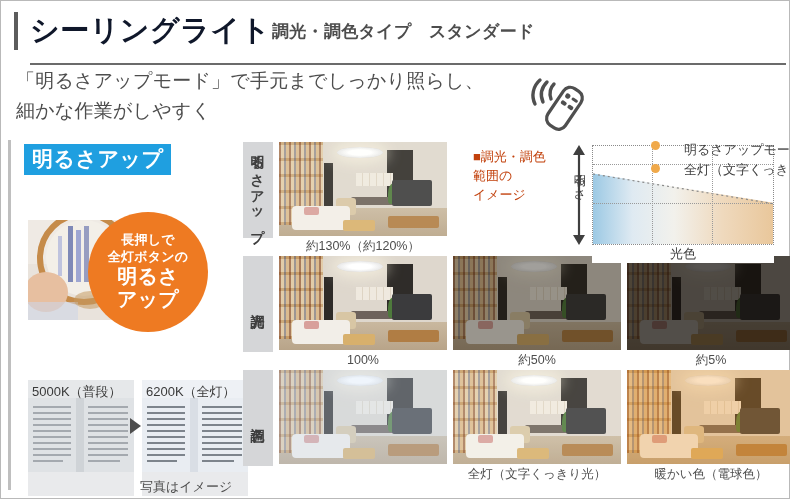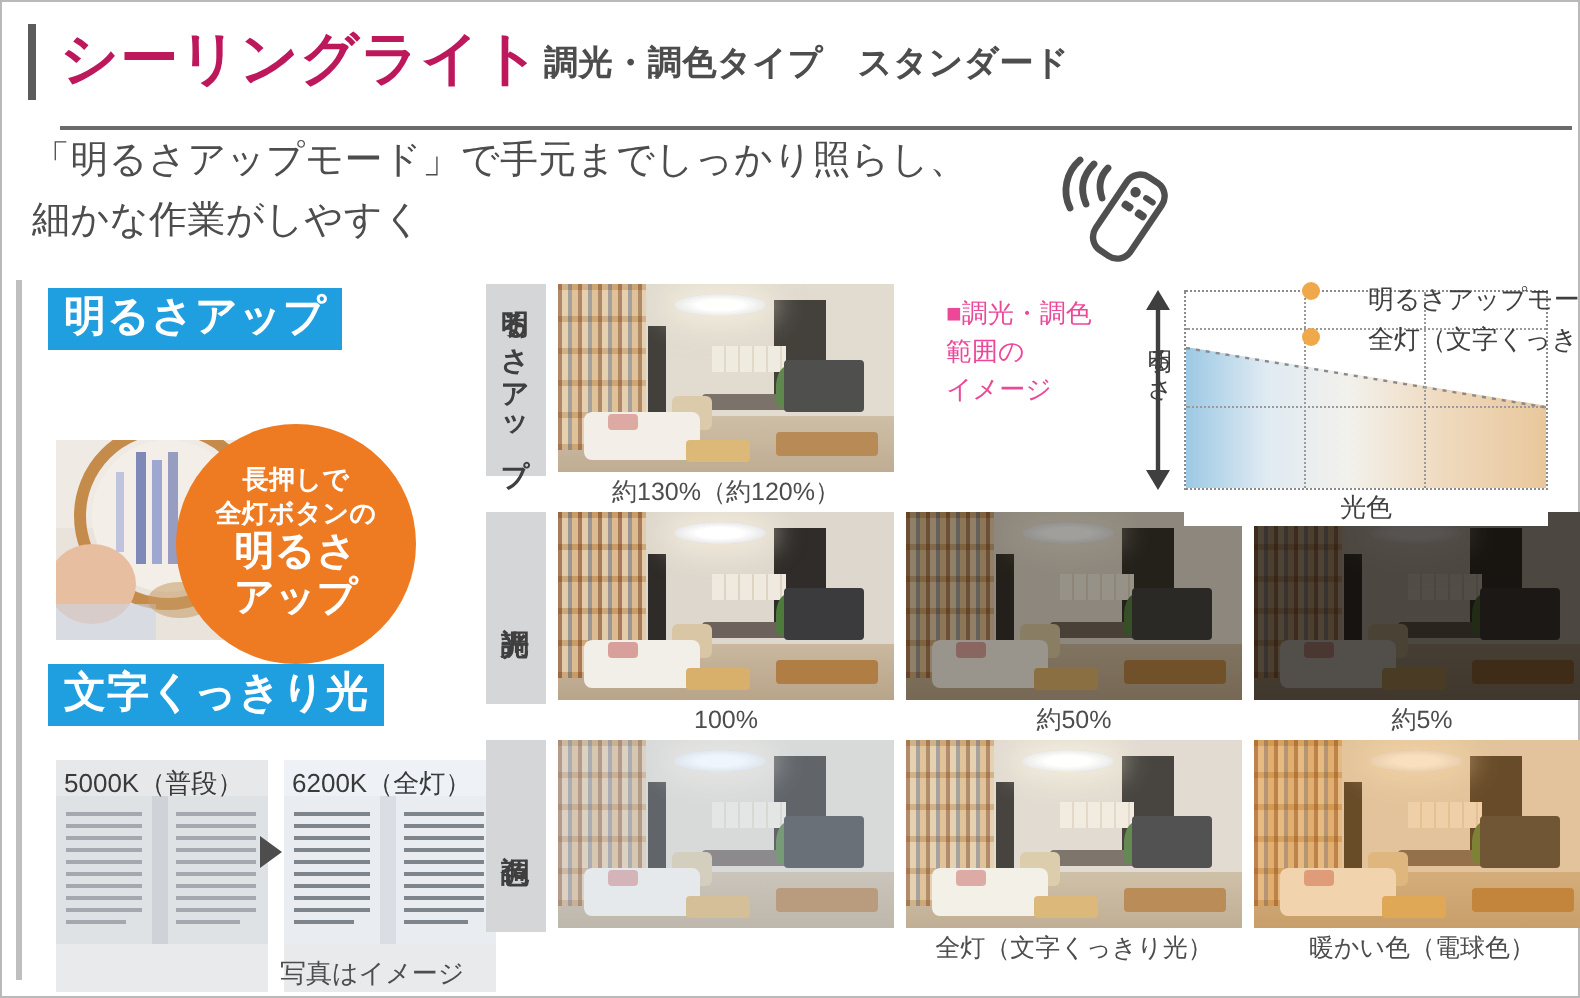--- a/index.html
+++ b/index.html
@@ -11,21 +11,21 @@
     overflow:hidden;
   }
   .page{position:relative;width:790px;height:499px;box-sizing:border-box;}
 
   
   .frame{position:absolute;left:0;top:0;width:790px;height:499px;border:1px solid #b9b9b9;box-sizing:border-box;}
 
   
   .header{position:absolute;left:14px;top:8px;width:762px;height:48px;}
   .hdr-bar{position:absolute;left:0;top:4px;width:4px;height:38px;background:#5c5c5c;}
-  .hdr-title{position:absolute;left:16px;top:2px;font-size:29px;font-weight:bold;color:#be185d;letter-spacing:0.5px;line-height:40px;}
+  .hdr-title{position:absolute;left:16px;top:2px;font-size:29px;font-weight:bold;color:#0f172a;letter-spacing:0.5px;line-height:40px;}
   .hdr-sub{position:absolute;left:258px;top:11px;font-size:17px;font-weight:bold;color:#4d4d4d;line-height:26px;letter-spacing:.3px;}
   .hdr-rule{position:absolute;left:16px;top:55px;width:756px;height:2px;background:#6b6b6b;}
 
   
   .lead{position:absolute;left:16px;top:66px;width:520px;}
   .lead-line{font-size:19px;font-weight:normal;color:#4d4d4d;line-height:30px;letter-spacing:.2px;}
 
   
   .remote{position:absolute;left:516px;top:74px;width:76px;height:58px;}
 
@@ -85,21 +85,21 @@
   .sc-bench{position:absolute;left:43%;top:58%;width:26%;height:9%;background:#6d625b;border-radius:2px;}
   .sc-chair{position:absolute;left:34%;top:60%;width:12%;height:18%;background:#d8c6a4;border-radius:3px;}
   .sc-art{position:absolute;left:46%;top:33%;width:22%;height:14%;
           background:repeating-linear-gradient(90deg,#efe9df 0 6px,#ded4c4 6px 7px);}
   .sc-door{position:absolute;left:27%;top:22%;width:5%;height:46%;background:#2e2b28;}
   .sc-win{position:absolute;right:20%;top:8%;width:16%;height:55%;background:#2f2c29;}
   .tint{position:absolute;inset:0;pointer-events:none;}
 
   
   .chart{position:absolute;left:470px;top:135px;width:318px;height:128px;}
-  .ch-legend{position:absolute;left:3px;top:12px;width:92px;font-size:13px;line-height:19px;color:#ec4899;}
+  .ch-legend{position:absolute;left:3px;top:12px;width:92px;font-size:13px;line-height:19px;color:#c2410c;}
   .ch-yaxis{position:absolute;left:100px;top:10px;width:18px;height:100px;}
   .ch-ylabel{position:absolute;left:99px;top:30px;width:20px;font-size:12.5px;color:#3f3f3f;
              writing-mode:vertical-rl;line-height:19px;text-align:center;}
   .ch-plot{position:absolute;left:122px;top:10px;width:182px;height:100px;border:1px dotted #8a8a8a;box-sizing:border-box;}
   .ch-fill{position:absolute;left:0;right:0;bottom:0;height:100%;
            background:linear-gradient(90deg,#9cc9e4 0%,#dfeaf2 22%,#f2f1ec 45%,#efd9bd 72%,#e9c79b 100%);
            -webkit-clip-path:polygon(0 28%,100% 58%,100% 100%,0 100%);
            clip-path:polygon(0 28%,100% 58%,100% 100%,0 100%);}
   .ch-slope{position:absolute;left:0;top:0;width:100%;height:100%;}
   .ch-vg{position:absolute;top:0;bottom:0;width:0;border-left:1px dotted #9a9a9a;}
@@ -171,21 +171,20 @@
       </svg>
     </div>
 
     <div class="circle">
       <div class="circ-s">長押しで</div>
       <div class="circ-s">全灯ボタンの</div>
       <div class="circ-b">明るさ</div>
       <div class="circ-b">アップ</div>
     </div>
 
-    <div class="badge badge-txt">文字くっきり光</div>
 
     <div class="kimg k1">
       <div class="klabel">5000K（普段）</div>
       <svg viewBox="0 0 106 92" width="106" height="92" preserveAspectRatio="none">
         <rect width="106" height="92" fill="#e6e8ea"></rect>
         <rect x="0" y="18" width="106" height="74" fill="#dfe2e5"></rect>
         <rect x="48" y="18" width="8" height="74" fill="#cfd3d7"></rect>
         <g fill="#9aa0a6" opacity="0.85">
           <rect x="5" y="26" width="38" height="2"></rect>
             <rect x="5" y="32" width="38" height="2"></rect>

